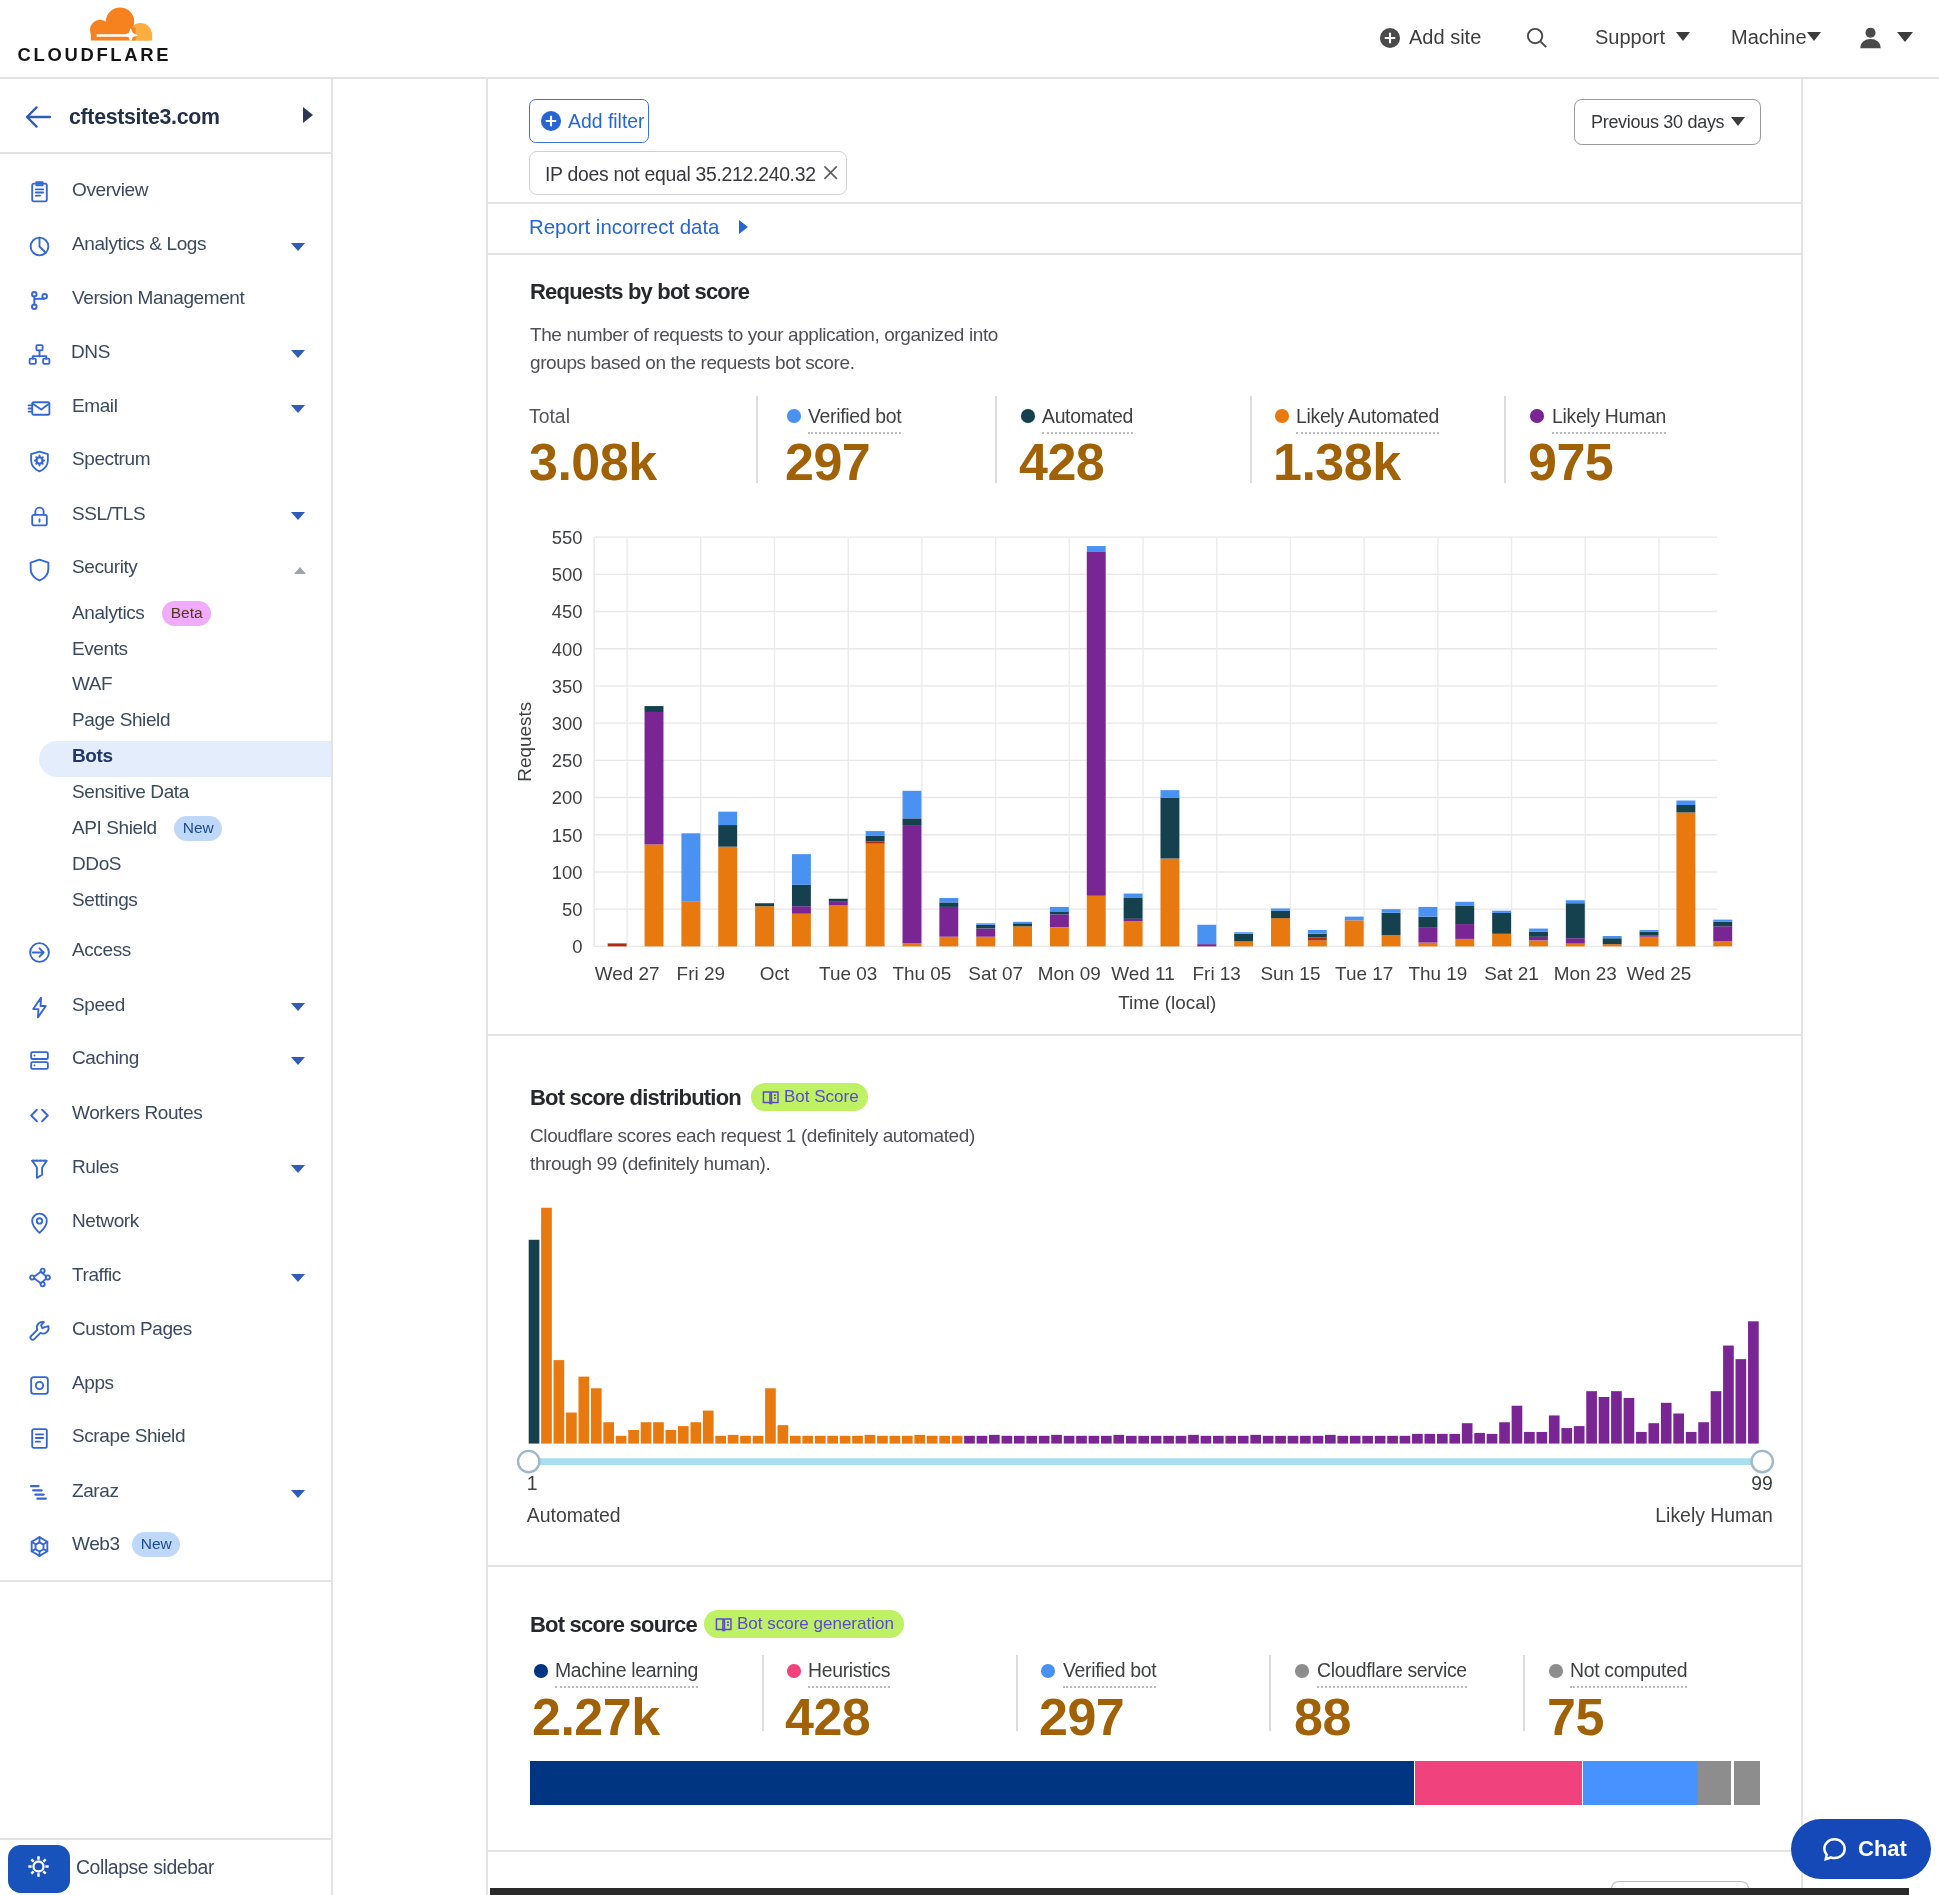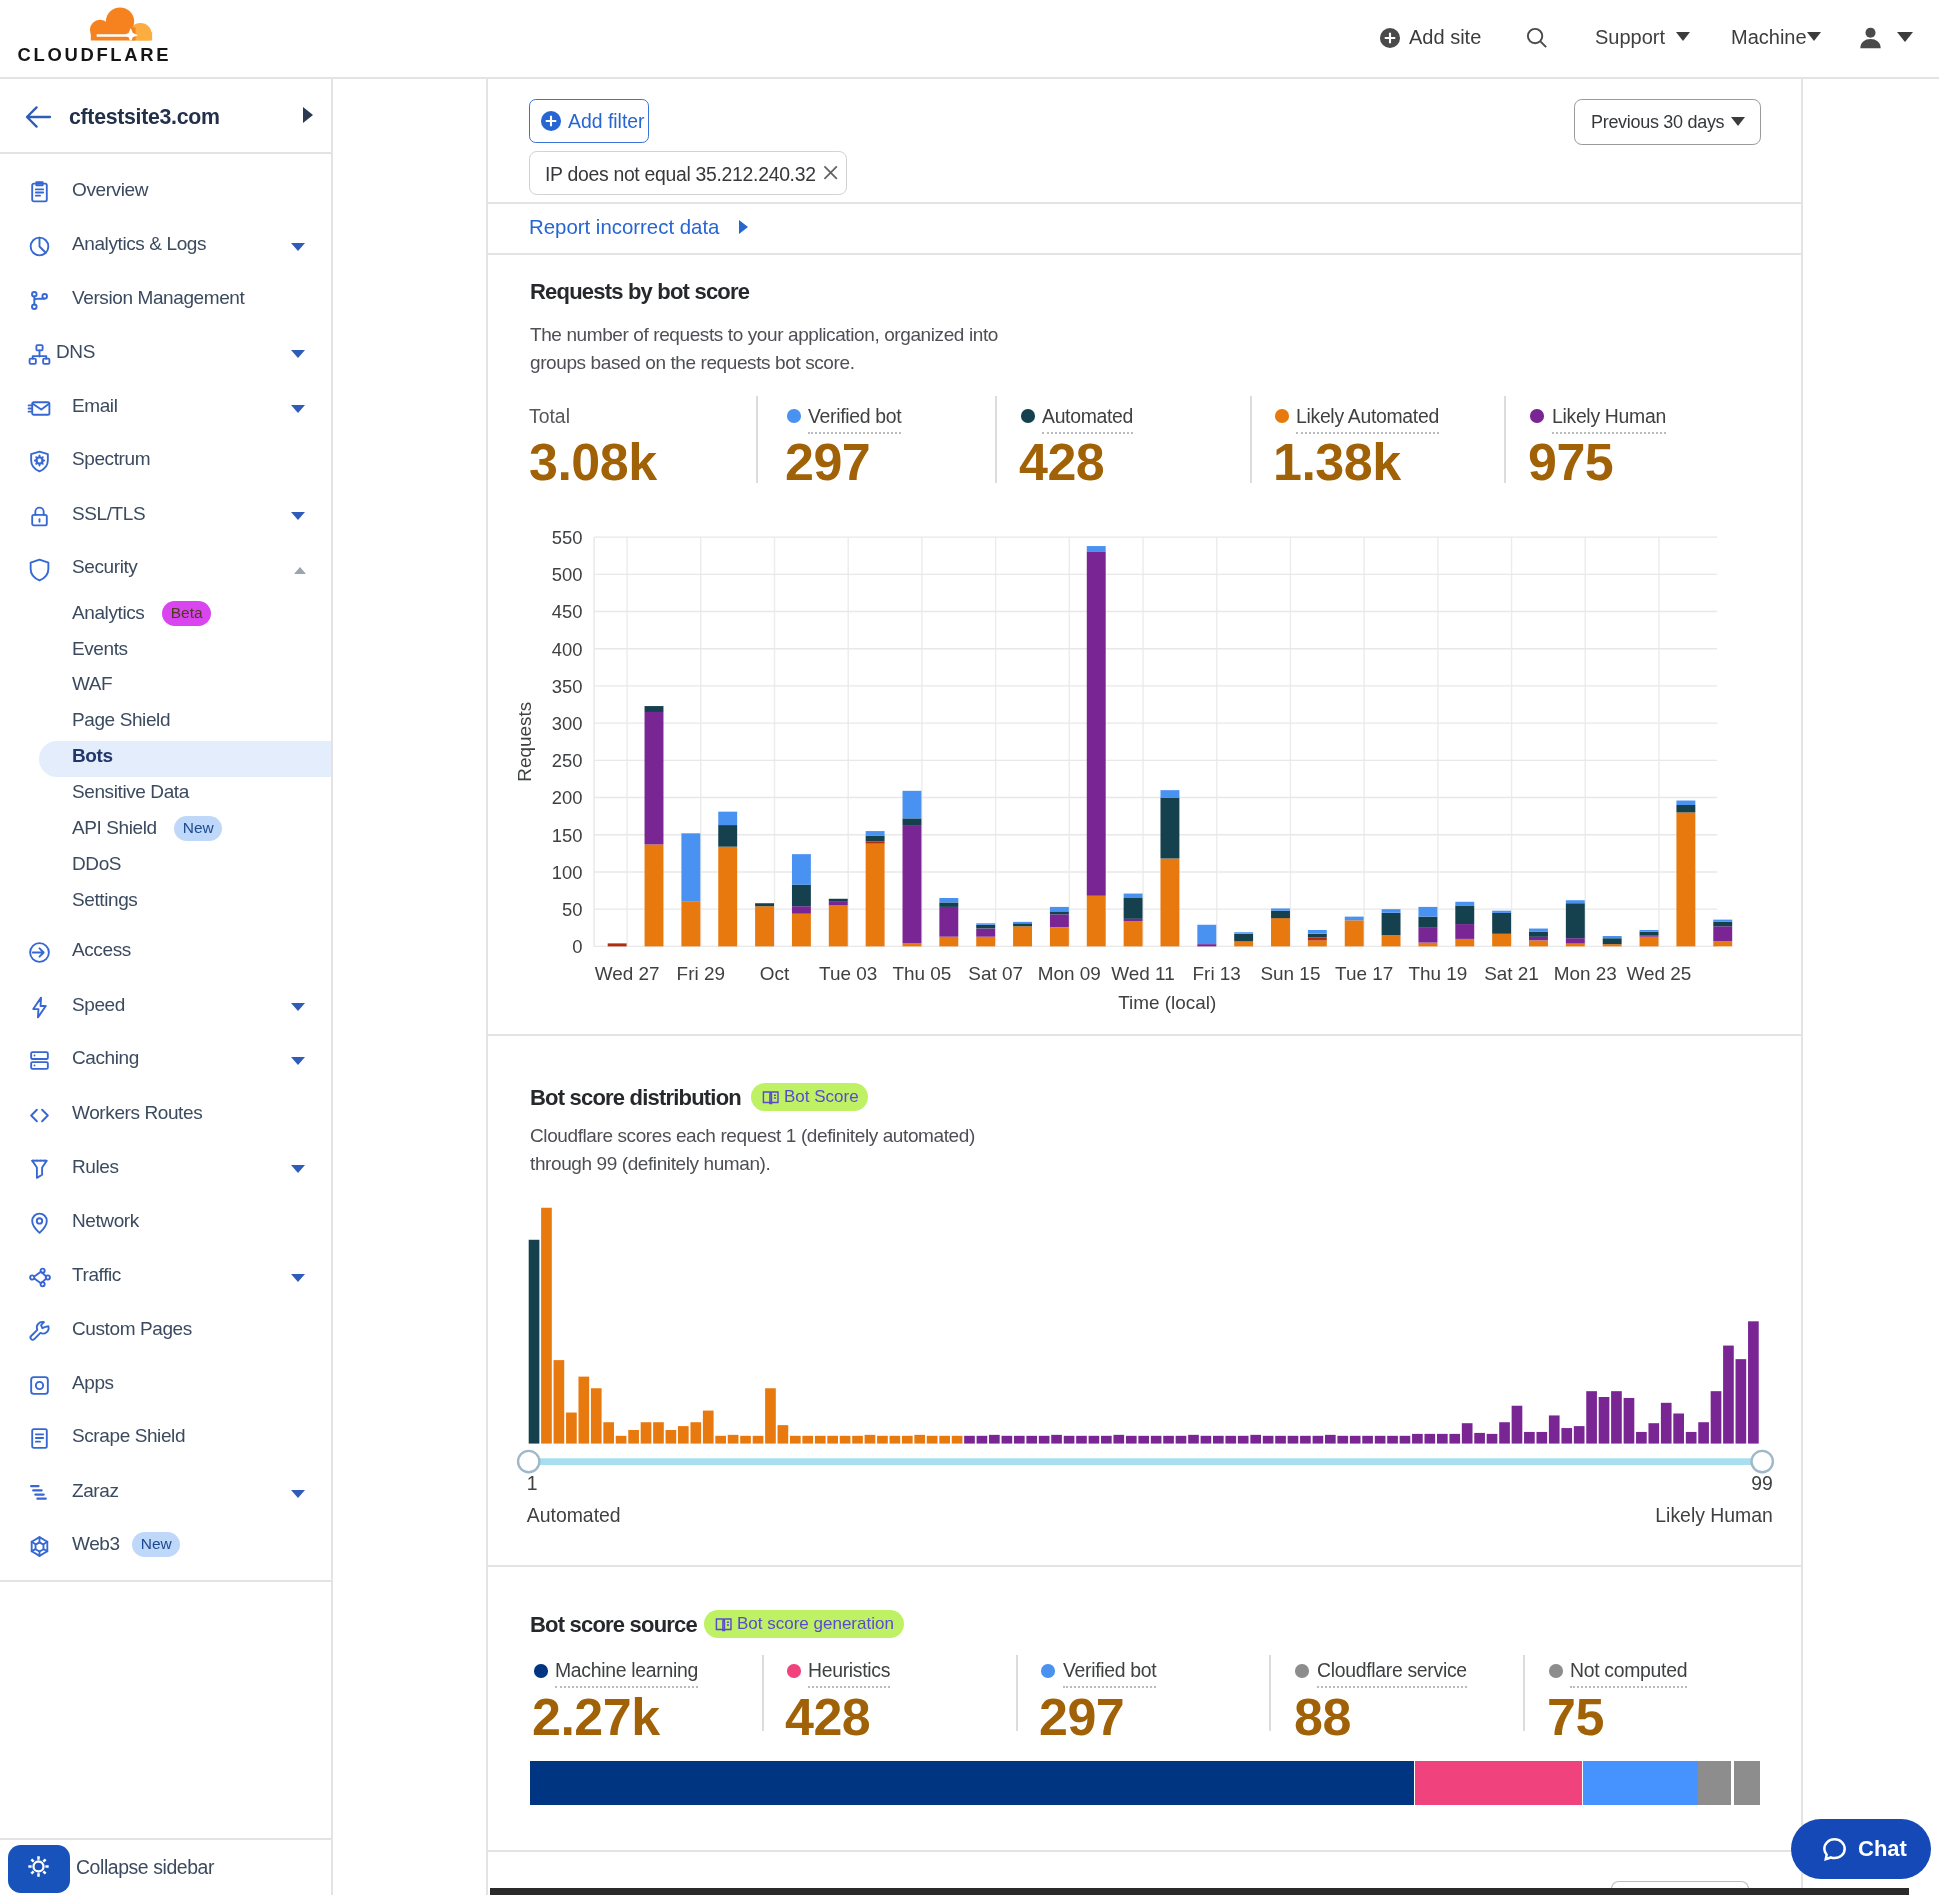--- a/index.html
+++ b/index.html
@@ -8,21 +8,21 @@
 .hline{position:absolute;background:#e3e3e3;height:1.5px}
 .vline{position:absolute;background:#e3e3e3;width:1.5px}
 .dot{width:13.6px;height:13.6px;border-radius:50%}
 .slab{font-size:19.4px;letter-spacing:-0.3px;color:#3f4042;border-bottom:2.4px dotted #b9bcbe;padding-bottom:3.9px}
 .slab2{font-size:19.4px;color:#55575b}
 .snum{font-size:52px;font-weight:700;color:#a16207;letter-spacing:-0.5px}
 .mtext{font-size:19px;letter-spacing:-0.4px;color:#3b4a5f;white-space:nowrap}
 .msel{font-weight:700;color:#22366b}
 .selpill{left:39px;width:292px;height:36px;border-radius:18.4px 0 0 18.4px;background:#e4edfb}
 .badge{font-size:15.5px;padding:2.9px 8.7px 3.9px;border-radius:969px;font-weight:400}
-.bbeta{background:#d946ef;color:#4e3a1c}
+.bbeta{background:#f0abfc;color:#4e3a1c}
 .bnew{background:#bfd8f9;color:#1d4a8f}
 .caretdn{width:0;height:0;border-left:7.8px solid transparent;border-right:7.8px solid transparent;border-top:8.7px solid #2e5cb8}
 .caretup{width:0;height:0;border-left:6.8px solid transparent;border-right:6.8px solid transparent;border-bottom:7.8px solid #9aa5b1}
 .hbadge{height:28px;border-radius:14.6px;background:#bef264;color:#5a4ad0;font-size:17px;line-height:28px;padding:0 9.7px 0 33px}
 .bookico{position:absolute;left:9.7px;top:4.9px}
 h2{font-size:22px;font-weight:700;color:#26282c;letter-spacing:-0.8px}
 .desc{font-size:19px;letter-spacing:-0.4px;color:#4d4f54;line-height:28px}
 </style></head><body>
 
 <div class="hline" style="left:0;top:77px;width:1940px"></div>
@@ -86,21 +86,21 @@
     <circle cx="17" cy="8" r="2.2"></circle>
     <path d="M7 8.2v7.6M7 12c0-3 10-1 10-1.8"></path>
   </svg>
 <span class="abs mtext" style="left:72px;top:287px">Version Management</span>
 <svg class="abs" style="left:27px;top:342px" width="25" height="25" viewBox="0 0 24 24" fill="none" stroke="#3767d2" stroke-width="1.8" stroke-linecap="round" stroke-linejoin="round">
     <rect x="9" y="3" width="6" height="5" rx="1"></rect>
     <rect x="2.5" y="16" width="6" height="5" rx="1"></rect>
     <rect x="15.5" y="16" width="6" height="5" rx="1"></rect>
     <path d="M12 8v4M5.5 16v-2.5h13V16M12 12v2"></path>
   </svg>
-<span class="abs mtext" style="left:56px;top:341px">DNS</span>
+<span class="abs mtext" style="left:71px;top:341px">DNS</span>
 <span class="abs caretdn" style="left:291px;top:350px"></span>
 <svg class="abs" style="left:27px;top:396px" width="25" height="25" viewBox="0 0 24 24" fill="none" stroke="#3767d2" stroke-width="1.8" stroke-linecap="round" stroke-linejoin="round">
     <rect x="5" y="6" width="16.5" height="12" rx="1.5"></rect>
     <path d="M5.5 7.5L13.7 13l7.5-5.5"></path>
     <path d="M1.5 9h2.5M1.5 12h2.5M1.5 15h2.5"></path>
   </svg>
 <span class="abs mtext" style="left:72px;top:395px">Email</span>
 <span class="abs caretdn" style="left:291px;top:405px"></span>
 <svg class="abs" style="left:27px;top:449px" width="25" height="25" viewBox="0 0 24 24" fill="none" stroke="#3767d2" stroke-width="1.8" stroke-linecap="round" stroke-linejoin="round">
     <path d="M12 2.5l8 2.5v6c0 5-3.5 8.5-8 10.5C7.5 19.5 4 16 4 11V5z"></path>

